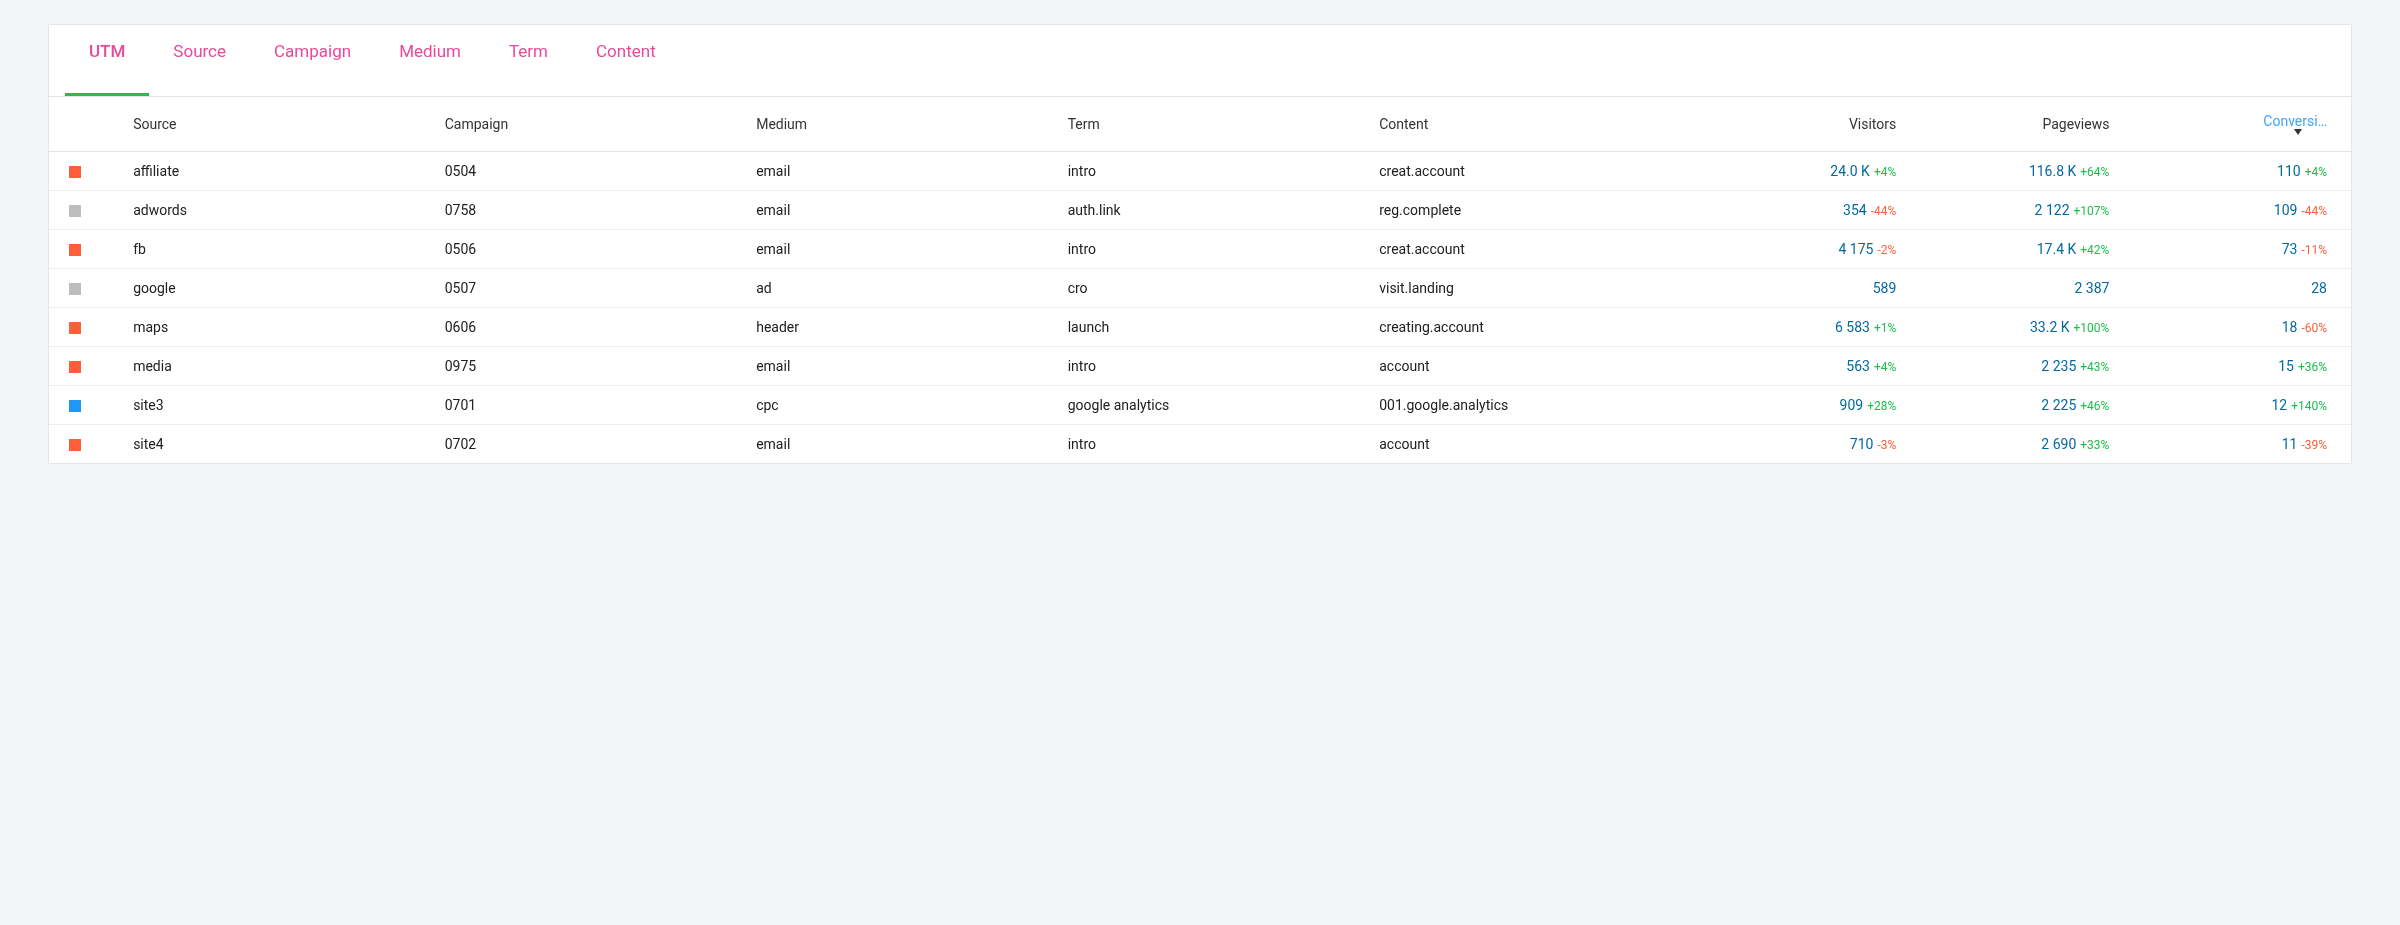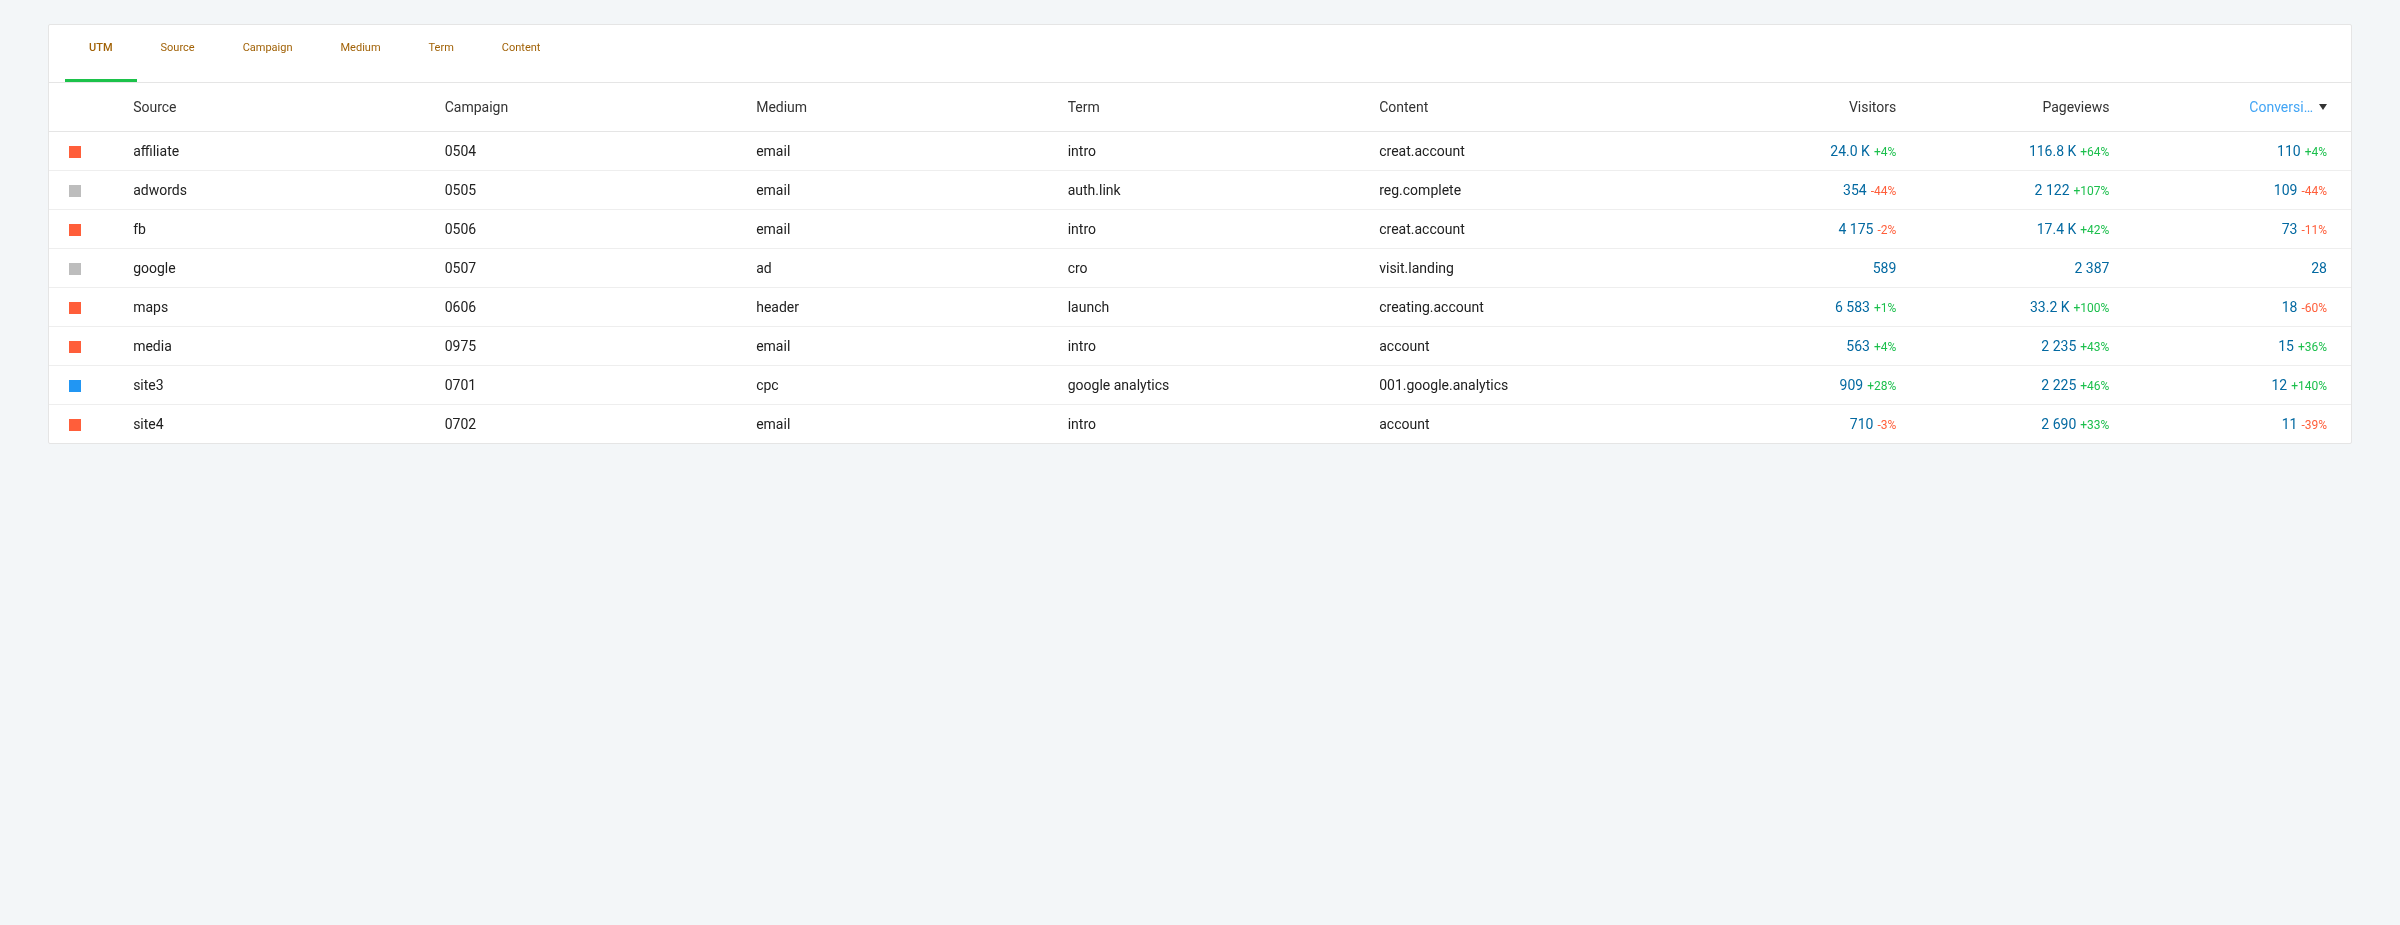--- a/index.html
+++ b/index.html
@@ -19,23 +19,23 @@
     border: 1px solid #e5e5e5;
     border-radius: 2px;
   }
   
   .tabs {
     display: flex;
     border-bottom: 1px solid #e5e5e5;
     padding: 0 16px;
   }
   .tab {
-    padding: 16px 24px 25px 24px;
-    font-size: 11px;
-    color: #a16207;
+    padding: 16px 24px 32px 24px;
+    font-size: 17px;
+    color: #ec4899;
     cursor: pointer;
     border-bottom: 3px solid transparent;
     position: relative;
   }
   .tab.active {
     border-bottom: 3px solid #1cc24a;
     font-weight: 500;
   }
   
   .table {
@@ -86,20 +86,21 @@
   .sort-caret {
     display: inline-block;
     margin-left: 6px;
     vertical-align: middle;
   }
   .sort-caret svg { display: block; }
   .conv-header-wrap {
     display: inline-flex;
     align-items: center;
     max-width: 100%;
+    flex-direction: column;
   }
   .conv-label {
     display: inline-block;
     max-width: 76px;
     overflow: hidden;
     text-overflow: ellipsis;
     vertical-align: middle;
   }
   tbody tr:last-child td { border-bottom: none; }
 </style>
@@ -149,21 +150,21 @@
             <td class="col-medium">email</td>
             <td class="col-term">intro</td>
             <td class="col-content">creat.account</td>
             <td class="col-num"><span class="num-main">24.0 K</span><span class="delta pos">+4%</span></td>
             <td class="col-num"><span class="num-main">116.8 K</span><span class="delta pos">+64%</span></td>
             <td class="col-conv"><span class="num-main">110</span><span class="delta pos">+4%</span></td>
           </tr>
           <tr>
             <td class="col-swatch"><span class="swatch" style="background: rgb(189, 189, 189);"></span></td>
             <td class="col-source">adwords</td>
-            <td class="col-campaign">0505</td>
+            <td class="col-campaign">0758</td>
             <td class="col-medium">email</td>
             <td class="col-term">auth.link</td>
             <td class="col-content">reg.complete</td>
             <td class="col-num"><span class="num-main">354</span><span class="delta neg">-44%</span></td>
             <td class="col-num"><span class="num-main">2 122</span><span class="delta pos">+107%</span></td>
             <td class="col-conv"><span class="num-main">109</span><span class="delta neg">-44%</span></td>
           </tr>
           <tr>
             <td class="col-swatch"><span class="swatch" style="background: rgb(255, 94, 58);"></span></td>
             <td class="col-source">fb</td>

